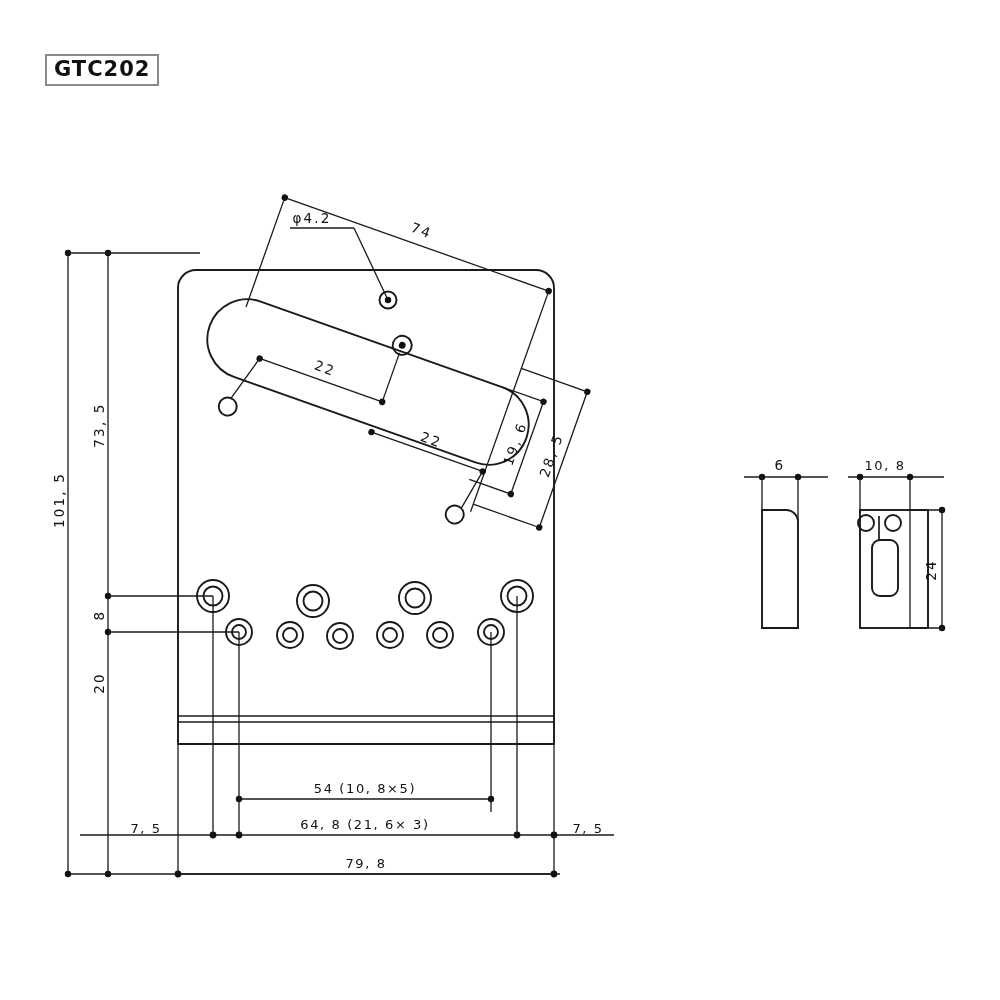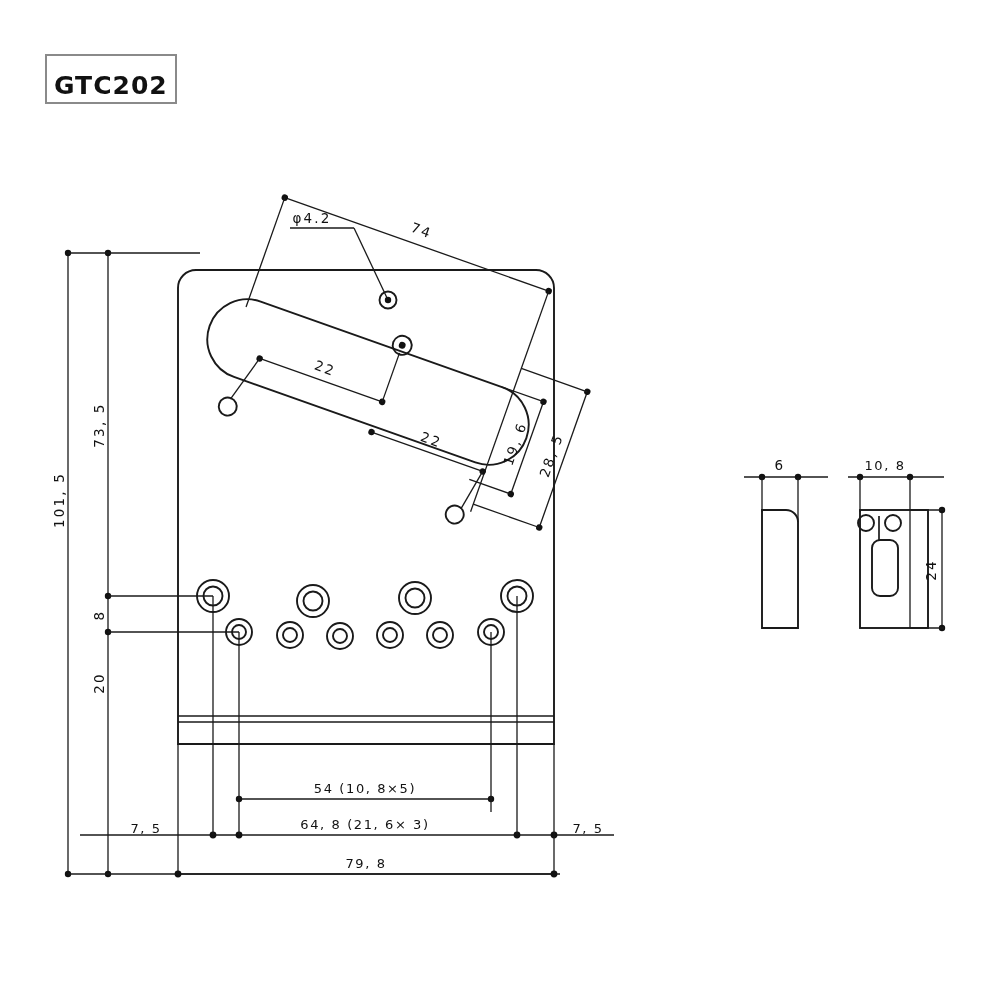--- a/index.html
+++ b/index.html
@@ -8,22 +8,22 @@
     font-family:"DejaVu Sans","Liberation Sans",sans-serif;
     background:#ffffff;
     overflow:hidden;
     position:relative;
   }
   #sheet{position:absolute;left:0;top:0;width:1000px;height:1000px;}
   #title-box{
     position:absolute;left:45px;top:54px;
     border:2px solid #8a8a8a;
     background:#ffffff;
-    padding:17px 7px 4px 7px;
-    font-size:25px;
+    padding:3px 7px 4px 7px;
+    font-size:21px;
     font-weight:bold;
     letter-spacing:1px;
     color:#111111;
     line-height:1;
     font-family:"DejaVu Sans","Liberation Sans",sans-serif;
   }
   svg{position:absolute;left:0;top:0;}
   .ln{stroke:#1a1a1a;fill:none;}
   .thin{stroke-width:1.3;}
   .med{stroke-width:1.7;}

